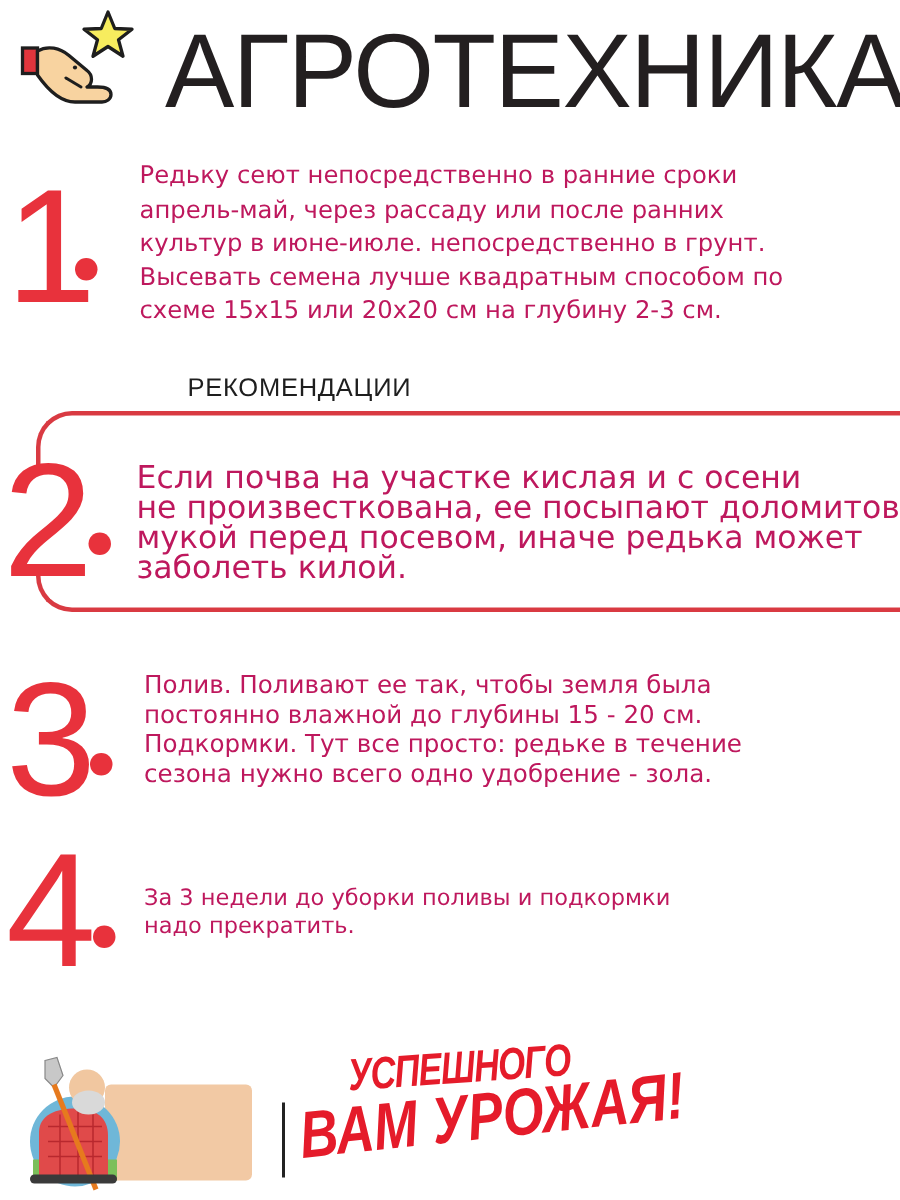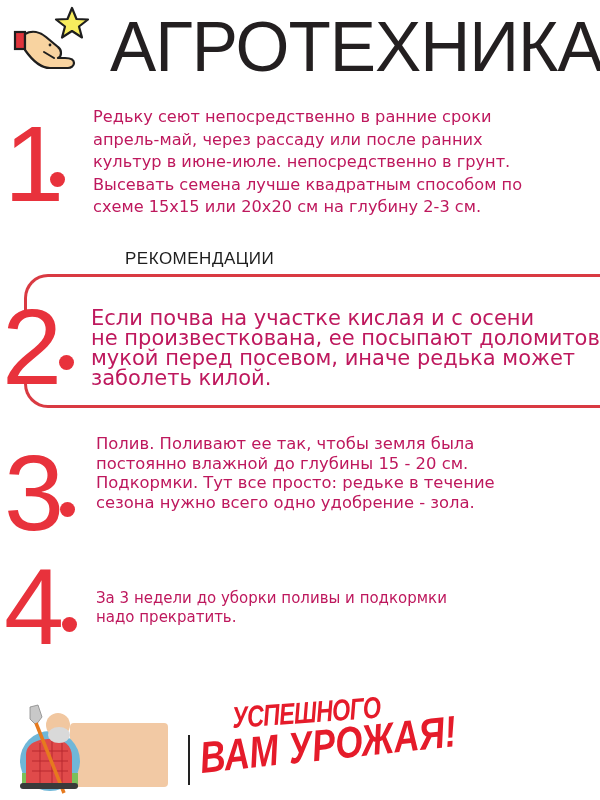--- a/index.html
+++ b/index.html
@@ -74,21 +74,21 @@
   <div class="step-dot" style="left:59px; top:355px;"></div>
   <div class="step-text" style="left:91px; top:308px; line-height:20px; font-size:21px;">Если почва на участке кислая и с осени
 не произвесткована, ее посыпают доломитовой
 мукой перед посевом, иначе редька может
 заболеть килой.</div>
 </div>
 
 <div class="step">
   <div class="step-num" style="left:4px; top:443px;">3</div>
   <div class="step-dot" style="left:60px; top:502px;"></div>
-  <div class="step-text" style="left:96px; top:434px; line-height:19.5px; font-size:16.4px;">Полив. Поливают ее так, чтобы земля была
+  <div class="step-text" style="left:96px; top:447px; line-height:19.5px; font-size:16.4px;">Полив. Поливают ее так, чтобы земля была
 постоянно влажной до глубины 15 - 20 см.
 Подкормки. Тут все просто: редьке в течение
 сезона нужно всего одно удобрение - зола.</div>
 </div>
 
 <div class="step">
   <div class="step-num" style="left:4px; top:557px;">4</div>
   <div class="step-dot" style="left:62px; top:617px;"></div>
   <div class="step-text" style="left:96px; top:589px; line-height:19px; font-size:15px;">За 3 недели до уборки поливы и подкормки
 надо прекратить.</div>

